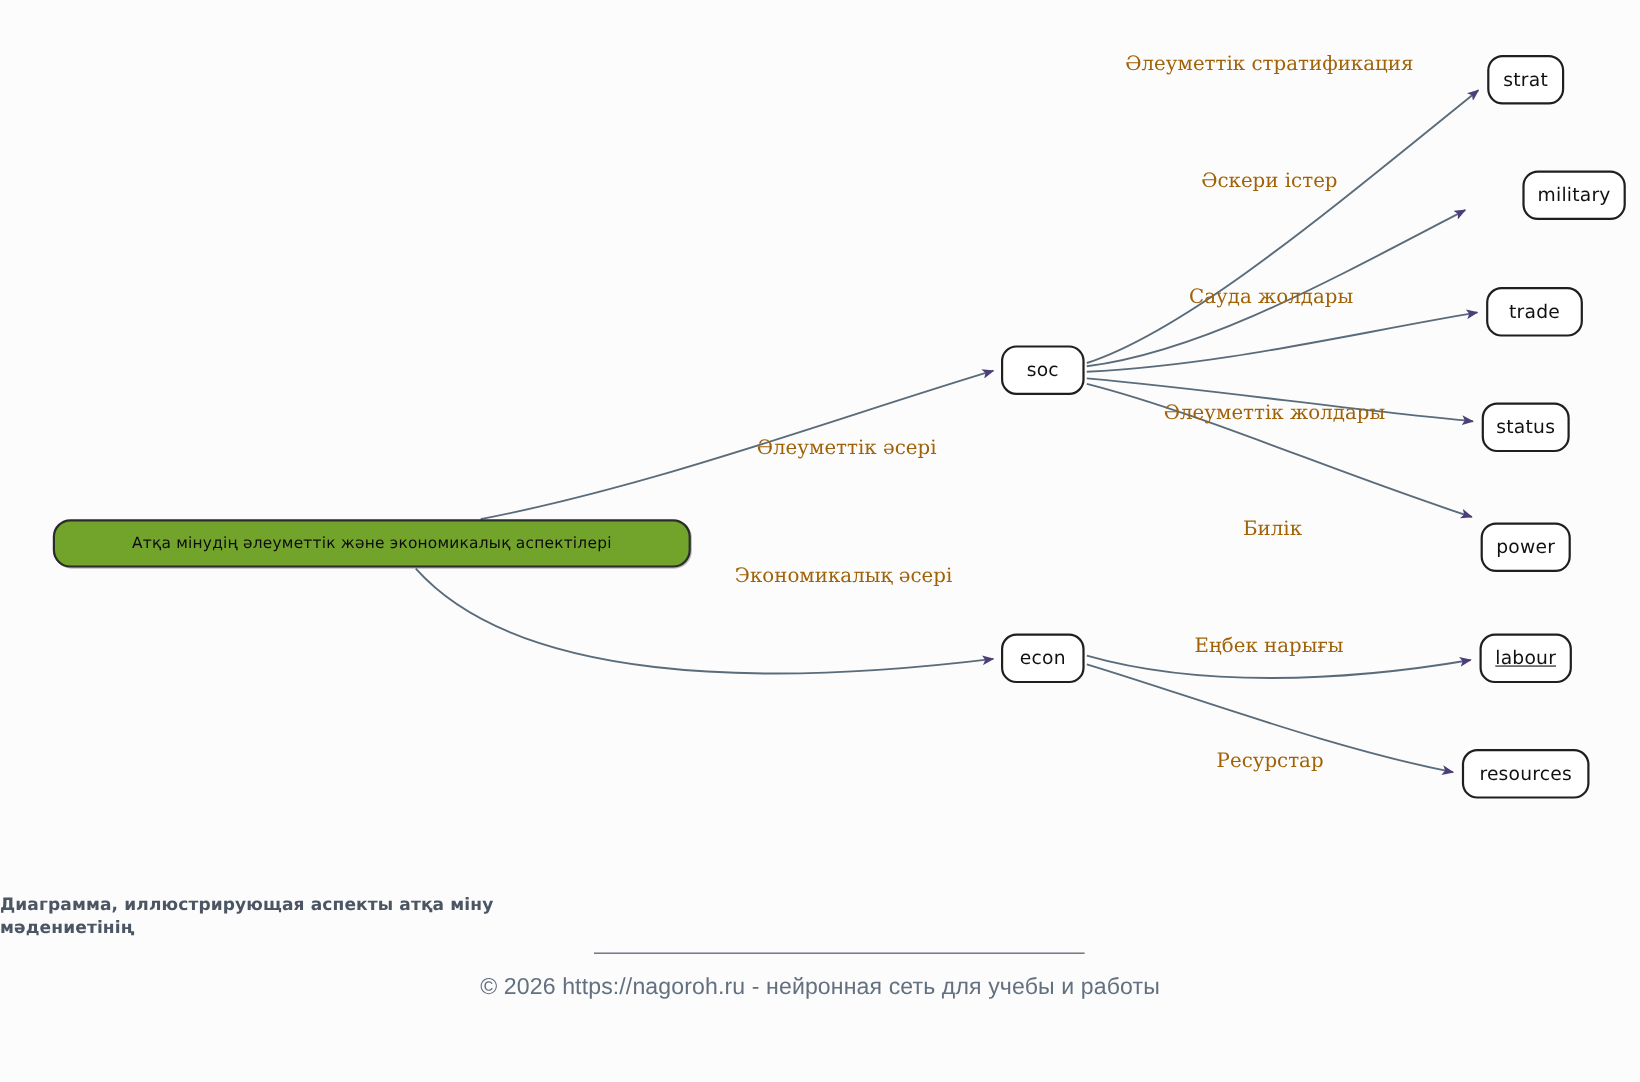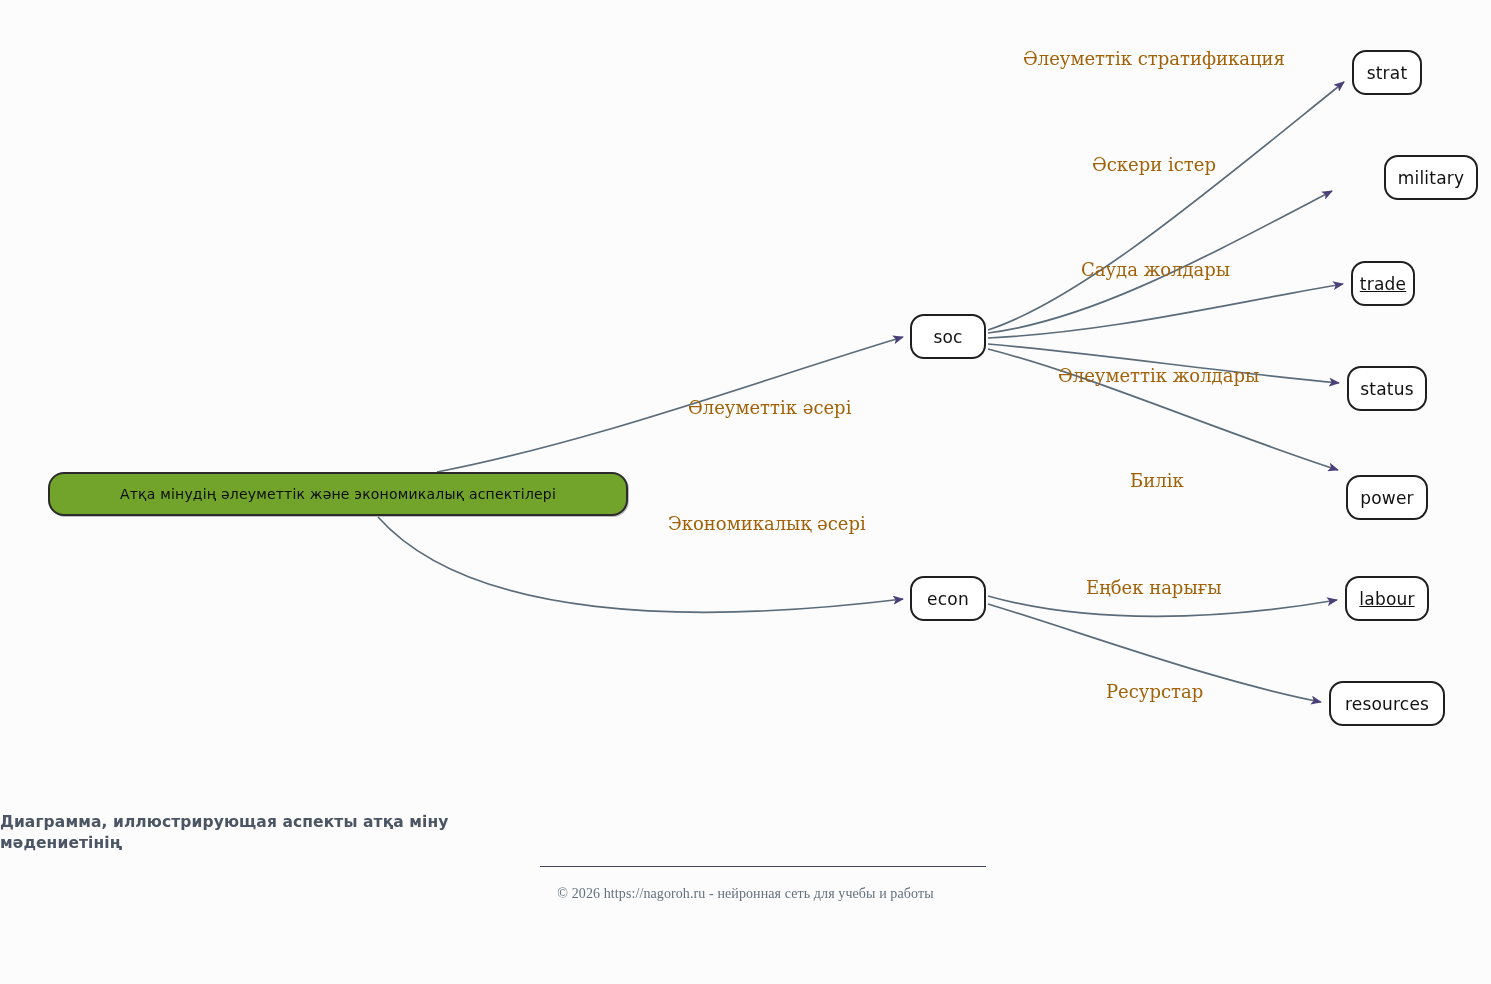--- a/index.html
+++ b/index.html
@@ -86,22 +86,22 @@
     width: 446px;
     height: 0;
     border-top: 1.5px solid #3f4656;
   }
   .footer {
     position: absolute;
     left: 0;
     top: 886px;
     width: 1491px;
     text-align: center;
-    font-family: Liberation Serif, serif;
-    font-size: 14px;
+    font-family: Liberation Sans, sans-serif;
+    font-size: 21px;
     color: #62707f;
     letter-spacing: 0.1px;
   }
 </style>
 </head>
 <body>
 
 <div id="canvas">
 
   <svg class="diagram-svg" viewBox="0 0 1491 984" xmlns="http://www.w3.org/2000/svg">
@@ -145,21 +145,21 @@
   </div>
 
   <div class="node" style="left:1352px; top:50px; width:70px; height:45px;">
     <span>strat</span>
   </div>
 
   <div class="node" style="left:1340px; top:155px; width:94px; height:45px;margin-left:44px;">
     <span>military</span>
   </div>
 
-  <div class="node" style="left:1351px; top:261px; width:64px; height:45px;text-decoration:underline;">
+  <div class="node" style="left:1351px; top:261px; width:88px; height:45px;">
     <span>trade</span>
   </div>
 
   <div class="node" style="left:1347px; top:366px; width:80px; height:45px;text-align:center;">
     <span>status</span>
   </div>
 
   <div class="node" style="left:1346px; top:475px; width:82px; height:45px;">
     <span>power</span>
   </div>

